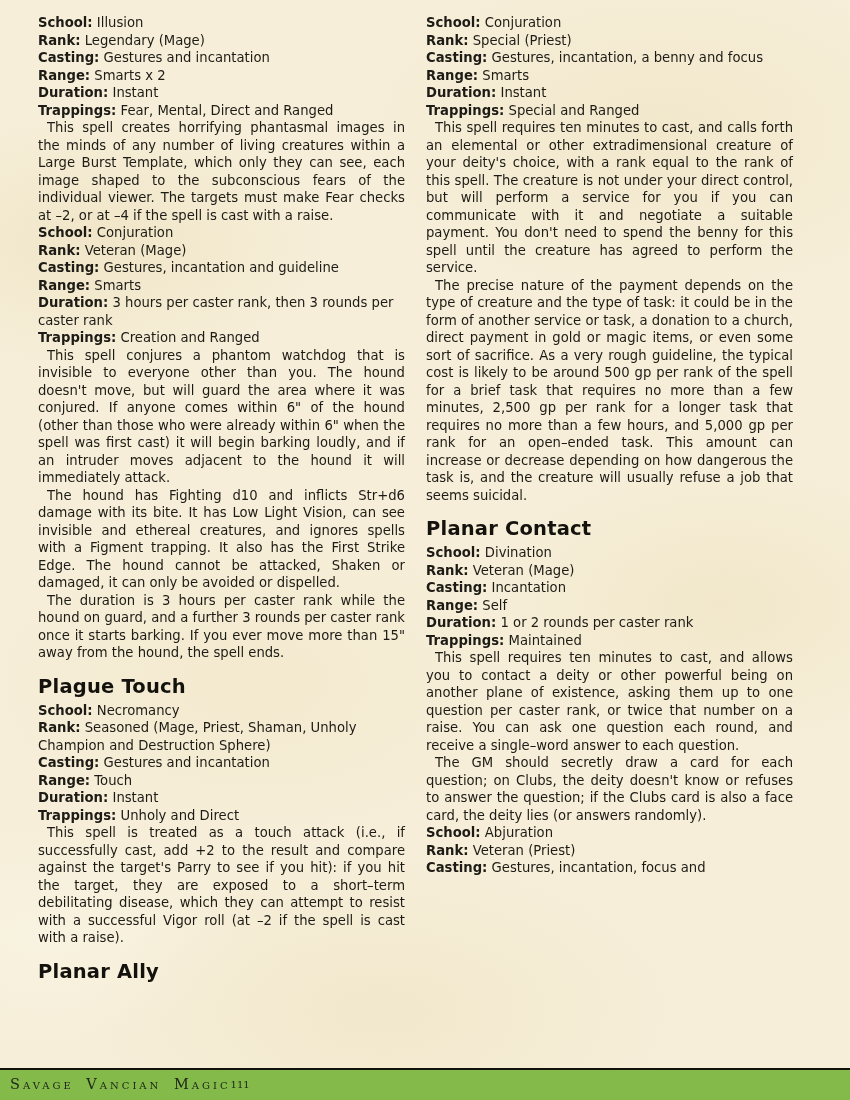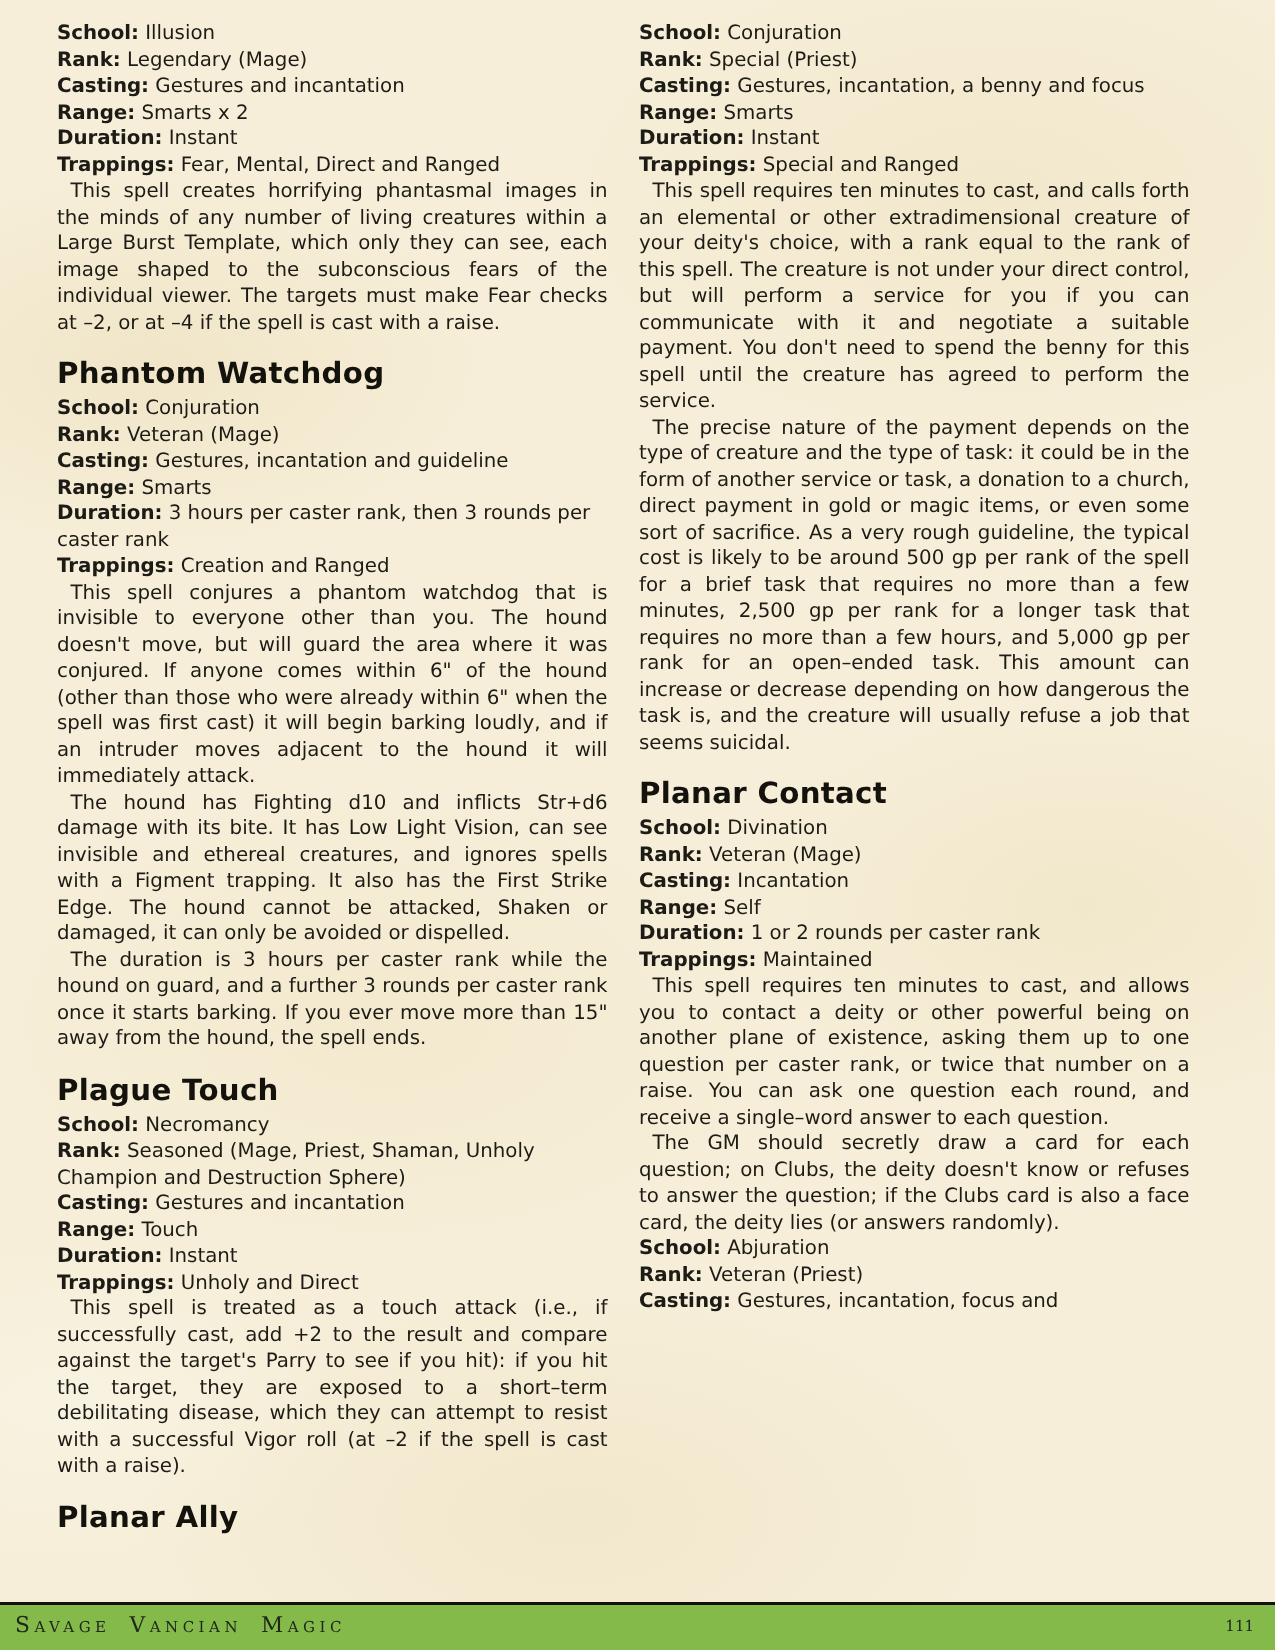--- a/index.html
+++ b/index.html
@@ -44,21 +44,21 @@
     text-align:justify;
     text-indent:9px;
   }
   .footer {
     position:absolute; left:0; right:0; bottom:0;
     height:32px;
     background:#83ba49;
     border-top:2px solid #12120c;
     display:flex;
     align-items:center;
-    justify-content:space-between;
+    justify-content:flex-start;
     padding:0 14px 0 10px;
     box-sizing:border-box;
   }
   .footer-title {
     font-family:"DejaVu Serif", serif;
     font-variant:small-caps;
     font-size:14.5px;
     letter-spacing:3px;
     word-spacing:5px;
     color:#20281a;
@@ -79,21 +79,20 @@
         <section class="spell">
           <div class="stat-line"><span class="stat-label">School:</span> <span class="stat-value">Illusion</span></div>
           <div class="stat-line"><span class="stat-label">Rank:</span> <span class="stat-value">Legendary (Mage)</span></div>
           <div class="stat-line"><span class="stat-label">Casting:</span> <span class="stat-value">Gestures and incantation</span></div>
           <div class="stat-line"><span class="stat-label">Range:</span> <span class="stat-value">Smarts x 2</span></div>
           <div class="stat-line"><span class="stat-label">Duration:</span> <span class="stat-value">Instant</span></div>
           <div class="stat-line"><span class="stat-label">Trappings:</span> <span class="stat-value">Fear, Mental, Direct and Ranged</span></div>
           <p>This spell creates horrifying phantasmal images in the minds of any number of living creatures within a Large Burst Template, which only they can see, each image shaped to the subconscious fears of the individual viewer. The targets must make Fear checks at –2, or at –4 if the spell is cast with a raise.</p>
         </section>
         <section class="spell">
-          <h2 class="spell-title">Phantom Watchdog</h2>
           <div class="stat-line"><span class="stat-label">School:</span> <span class="stat-value">Conjuration</span></div>
           <div class="stat-line"><span class="stat-label">Rank:</span> <span class="stat-value">Veteran (Mage)</span></div>
           <div class="stat-line"><span class="stat-label">Casting:</span> <span class="stat-value">Gestures, incantation and guideline</span></div>
           <div class="stat-line"><span class="stat-label">Range:</span> <span class="stat-value">Smarts</span></div>
           <div class="stat-line"><span class="stat-label">Duration:</span> <span class="stat-value">3 hours per caster rank, then 3 rounds per caster rank</span></div>
           <div class="stat-line"><span class="stat-label">Trappings:</span> <span class="stat-value">Creation and Ranged</span></div>
           <p>This spell conjures a phantom watchdog that is invisible to everyone other than you. The hound doesn't move, but will guard the area where it was conjured. If anyone comes within 6" of the hound (other than those who were already within 6" when the spell was first cast) it will begin barking loudly, and if an intruder moves adjacent to the hound it will immediately attack.</p>
           <p>The hound has Fighting d10 and inflicts Str+d6 damage with its bite. It has Low Light Vision, can see invisible and ethereal creatures, and ignores spells with a Figment trapping. It also has the First Strike Edge. The hound cannot be attacked, Shaken or damaged, it can only be avoided or dispelled.</p>
           <p>The duration is 3 hours per caster rank while the hound on guard, and a further 3 rounds per caster rank once it starts barking. If you ever move more than 15" away from the hound, the spell ends.</p>
         </section>

